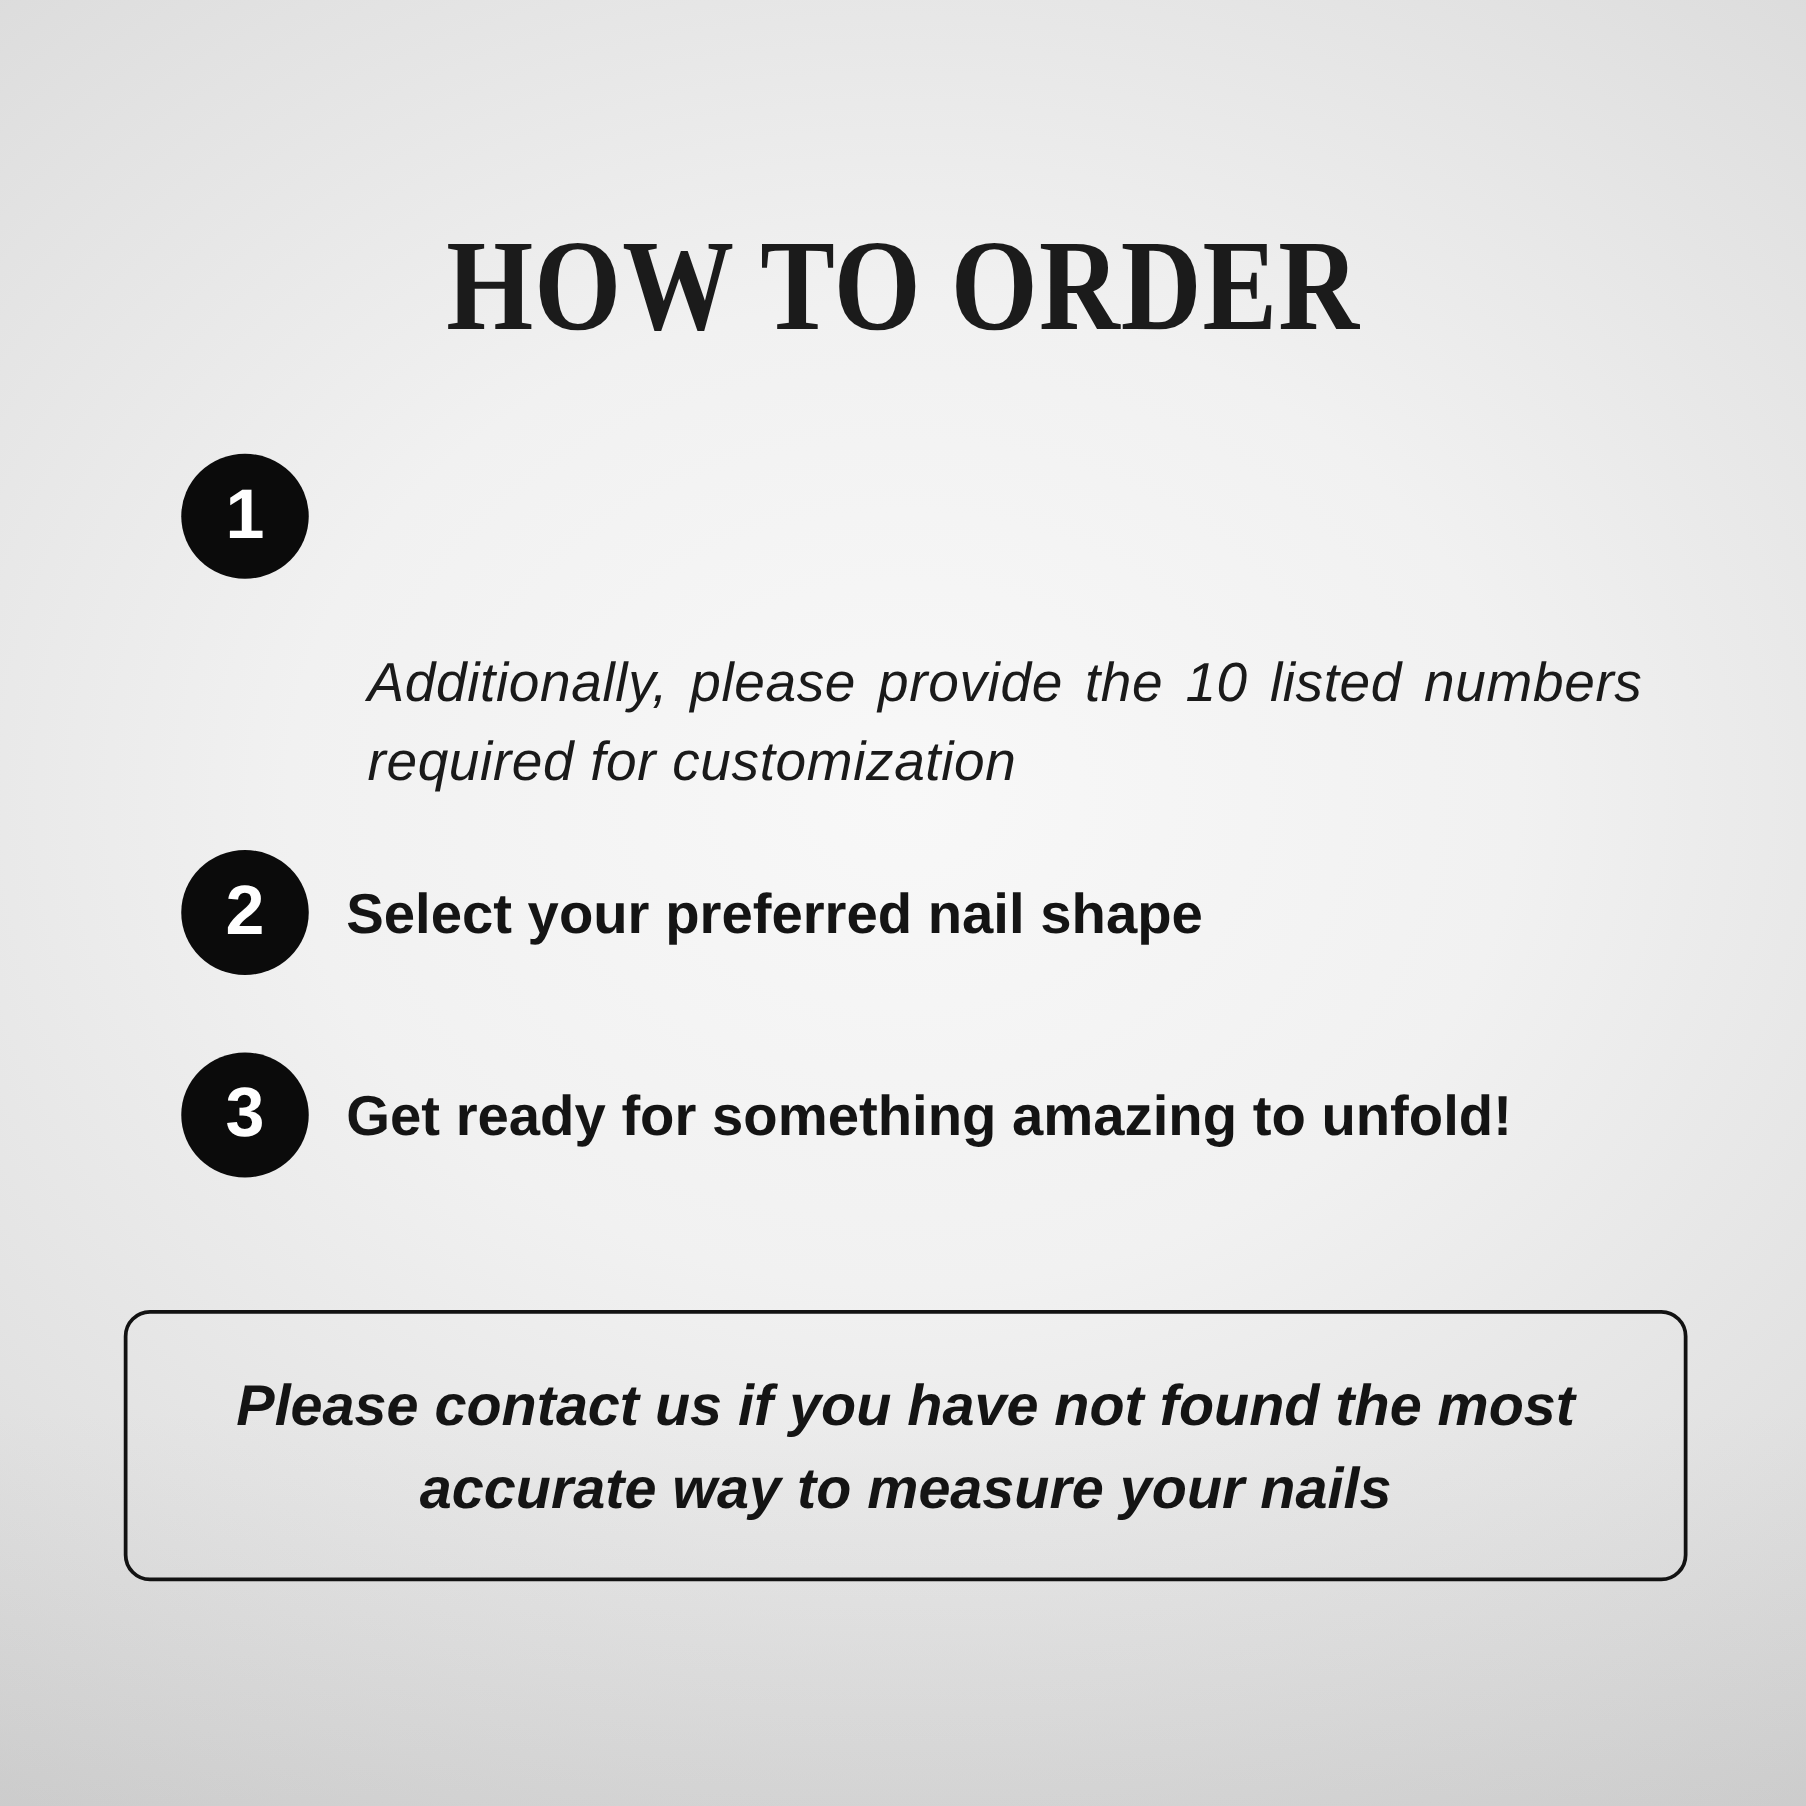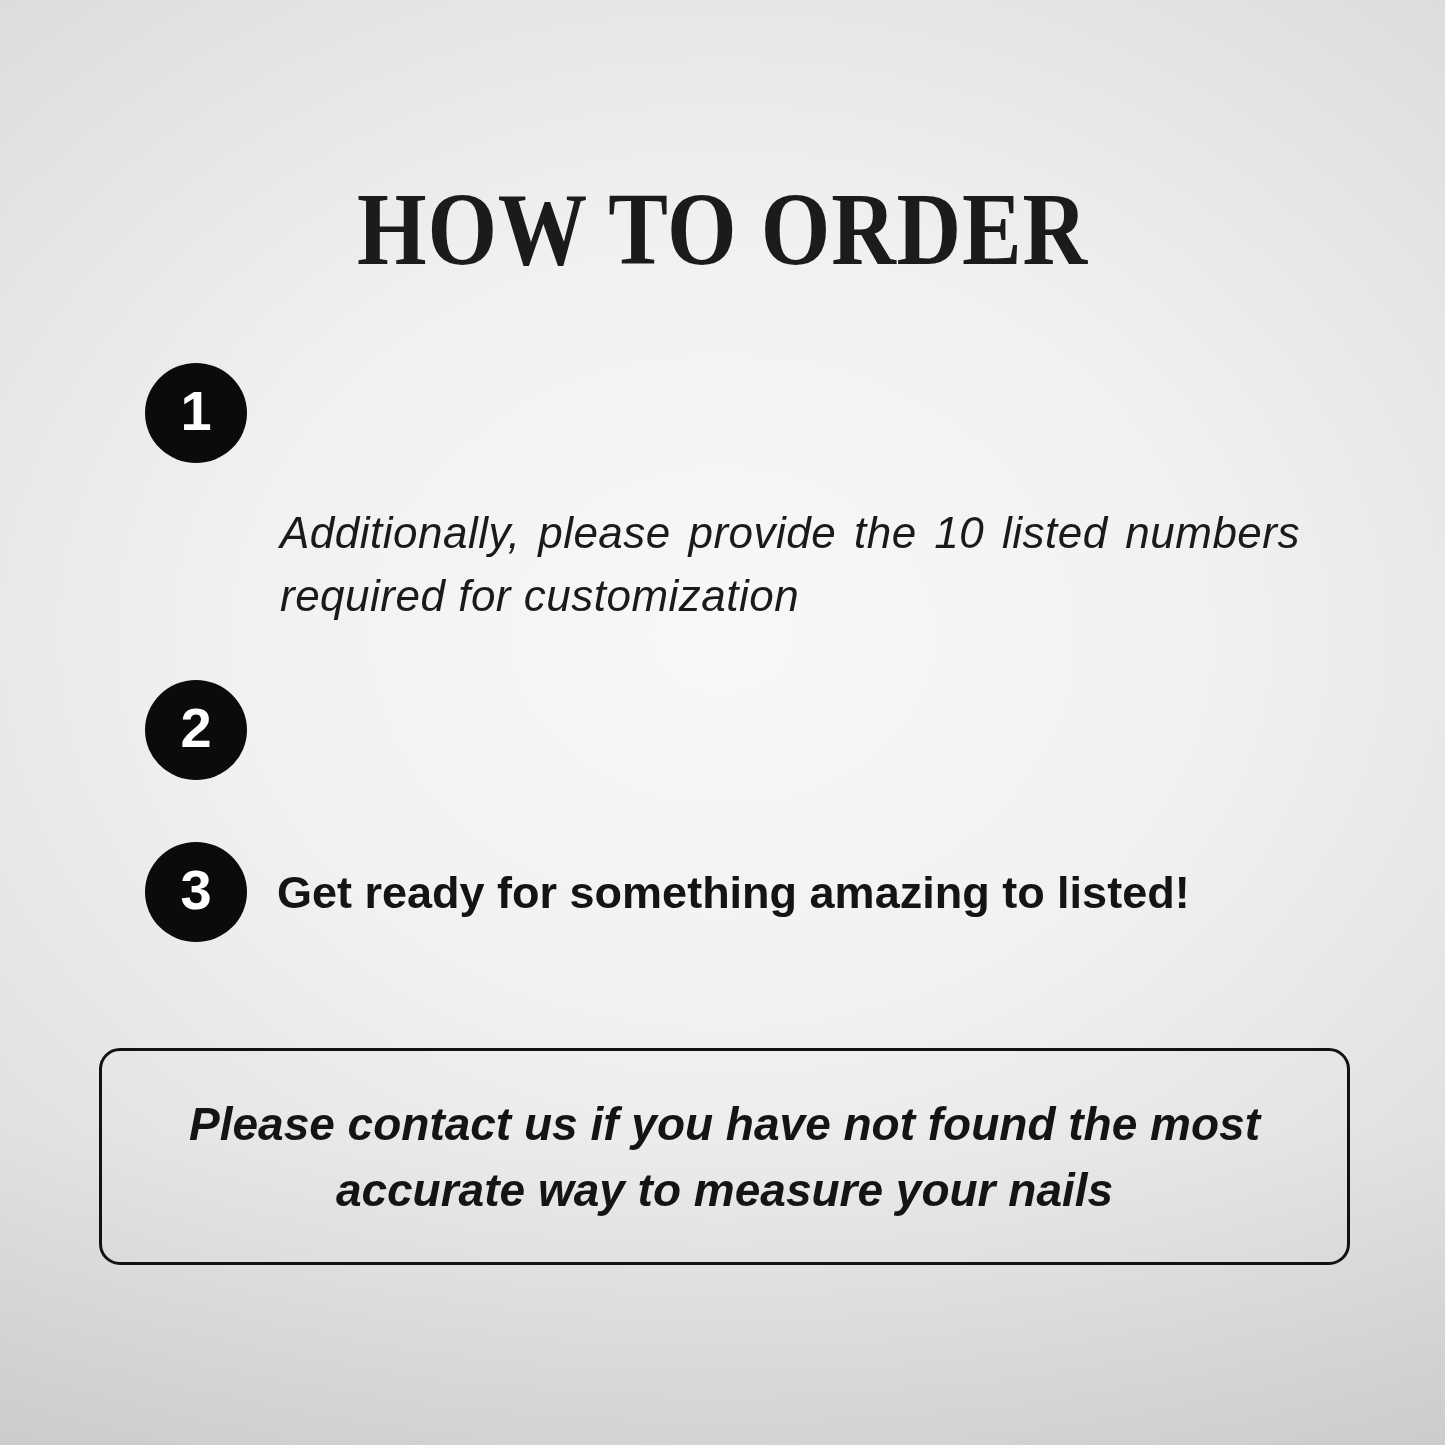--- a/index.html
+++ b/index.html
@@ -75,21 +75,21 @@
     line-height: 67px;
     color: #141414;
     text-align: justify;
   }
 
   .step-note {
     position: absolute;
     left: 277px;
     top: 498px;
     width: 1020px;
-    margin: 3px;
+    margin: 17px;
     font-style: italic;
     font-weight: 400;
     font-size: 44px;
     line-height: 63px;
     color: #1a1a1a;
     letter-spacing: 0.5px;
     text-align: justify;
   }
 
   
@@ -129,26 +129,27 @@
       <span class="badge-num">1</span>
     </div>
   </section>
 
   <p class="step-note">Additionally, please provide the 10 listed numbers required for customization</p>
 
   <section class="step step-2">
     <div class="badge">
       <span class="badge-num">2</span>
     </div>
+    <p class="step-text">Select your preferred nail shape</p>
   </section>
 
   <section class="step step-3">
     <div class="badge">
       <span class="badge-num">3</span>
     </div>
-    <p class="step-text">Get ready for something amazing to listed!</p>
+    <p class="step-text">Get ready for something amazing to unfold!</p>
   </section>
 
   <div class="contact-box">
     <p class="contact-text">Please contact us if you have not found the most accurate way to measure your nails</p>
   </div>
 
 </div>
 
 </body></html>

